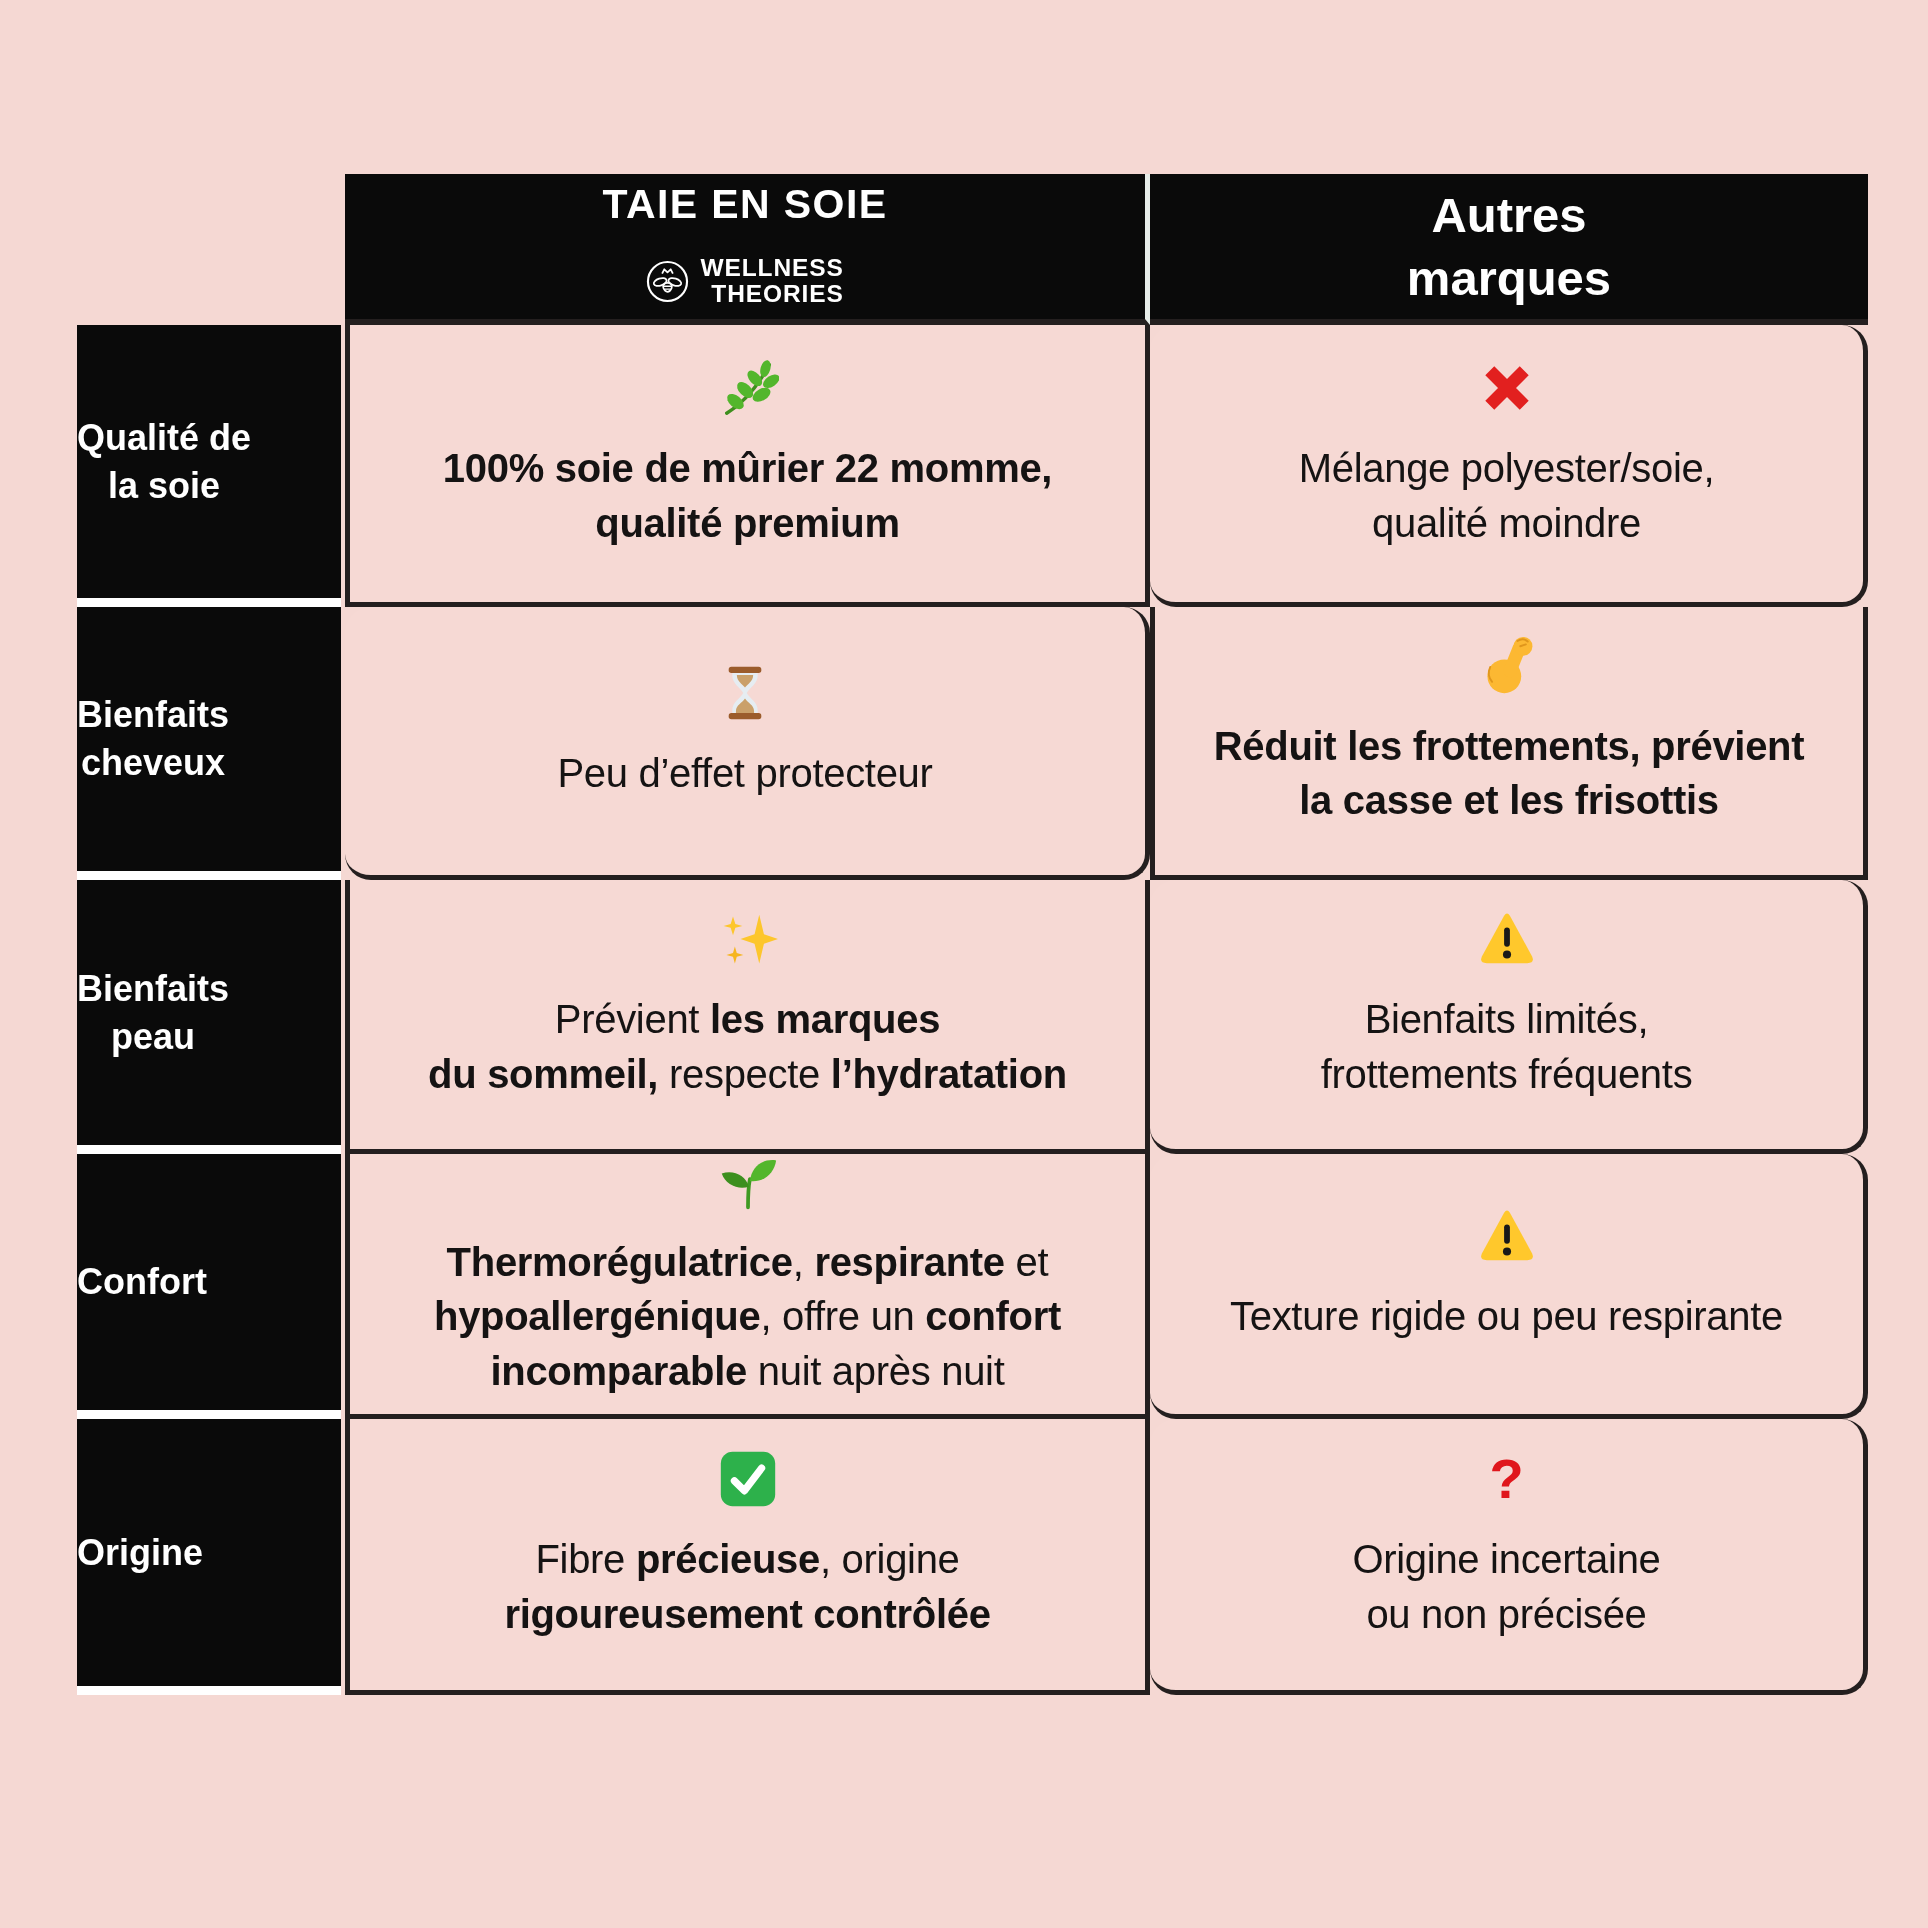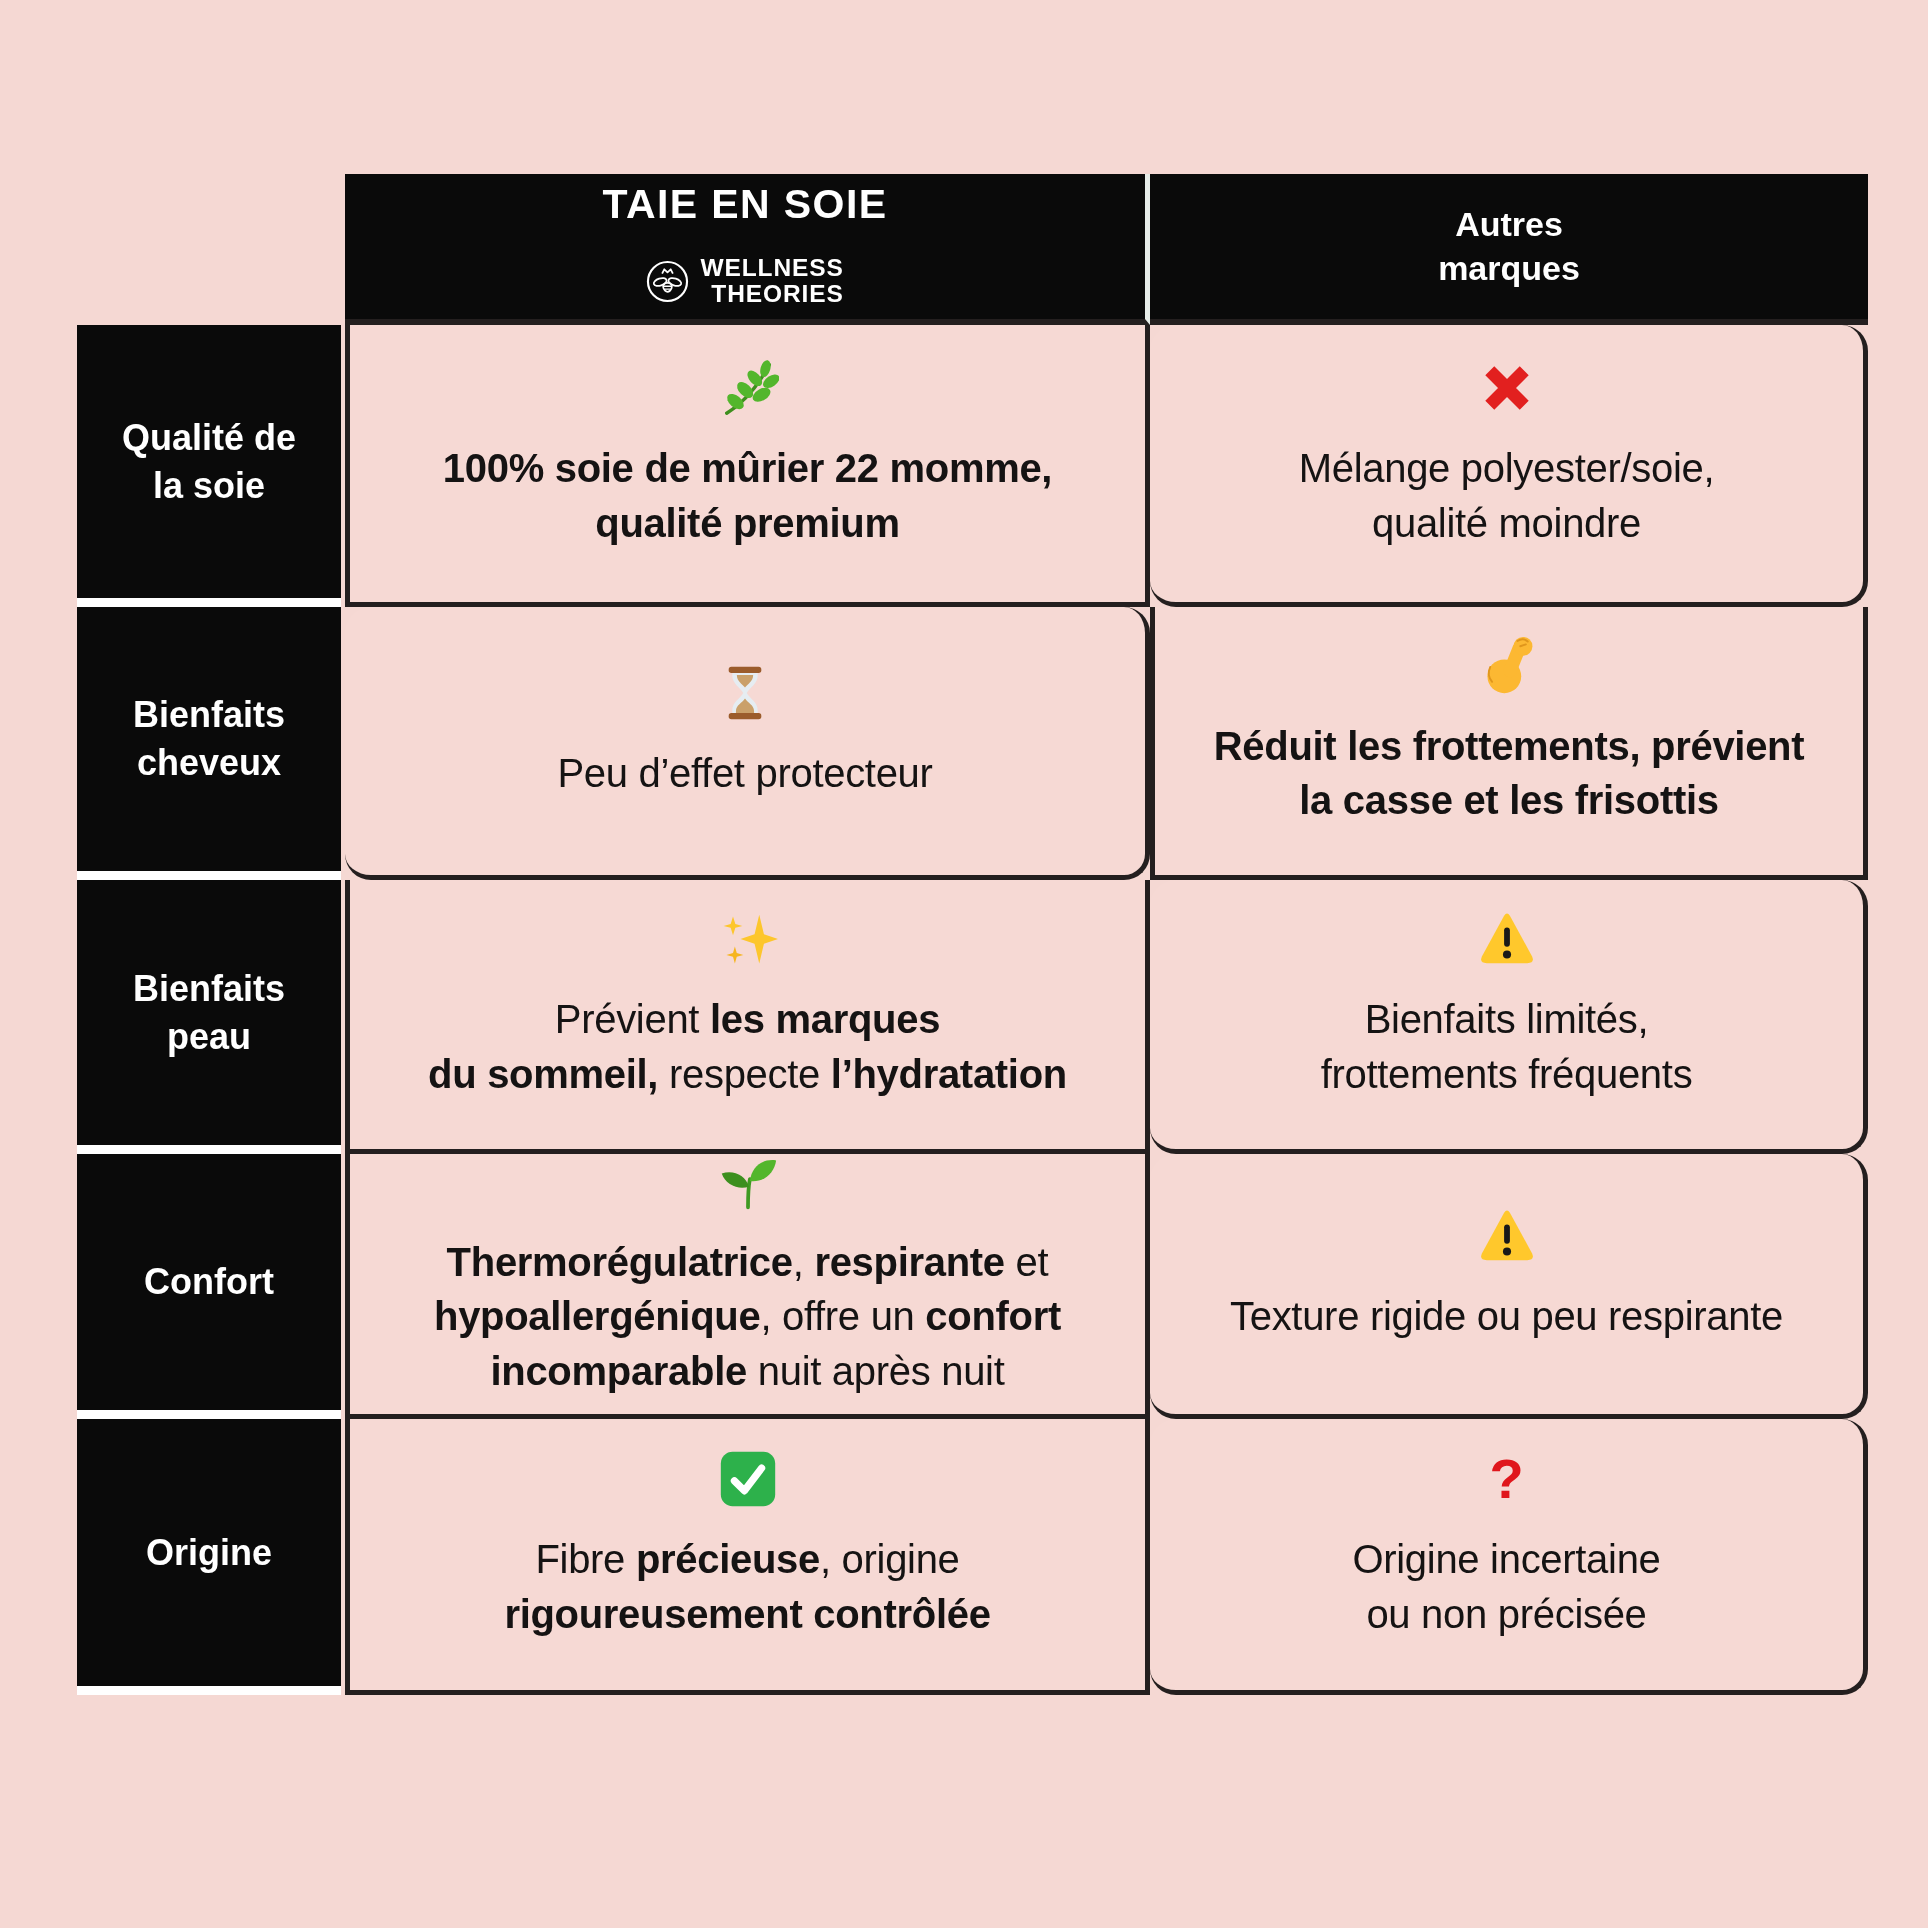--- a/index.html
+++ b/index.html
@@ -24,29 +24,29 @@
   .header-cell {
     background: var(--header-black,#0a0a0a);
     color:#fff;
     border-bottom:6.6px solid var(--grid-line-dark,#241f1f);
     display:flex; flex-direction:column; align-items:center; justify-content:center;
   }
   .brand-header { border-right:5.6px solid #e7ede9; gap:22px; }
   .brand-title { font-size:41px; font-weight:700; letter-spacing:1.4px; }
   .brand-logo { display:flex; align-items:center; gap:11.3px; }
   .logo-text span { display:block; font-size:24.5px; font-weight:700; letter-spacing:0.9px; line-height:1.08; text-align:right; }
-  .others-title span { display:block; font-size:34px; font-weight:700; line-height:1.28; text-align:center; }
+  .others-title span { display:block; font-size:49px; font-weight:700; line-height:1.28; text-align:center; }
 
   
   .label-cell {
     background: var(--label-black,#0a0a0a);
     color:#fff;
     border-bottom:9.4px solid #ffffff;
     margin-right:3.8px;
-    display:flex; align-items:center; justify-content:center;
+    display:flex; align-items:center; justify-content:flex-start;
     text-align:center;
     font-size:36px; font-weight:700; line-height:1.32;
   }
 
   
   .content-cell {
     background: var(--cell-pink,#f6d9d4);
     border-bottom:5.6px solid var(--grid-line-dark,#241f1f);
     display:flex; flex-direction:column; align-items:center; justify-content:center;
     gap:22.6px;

